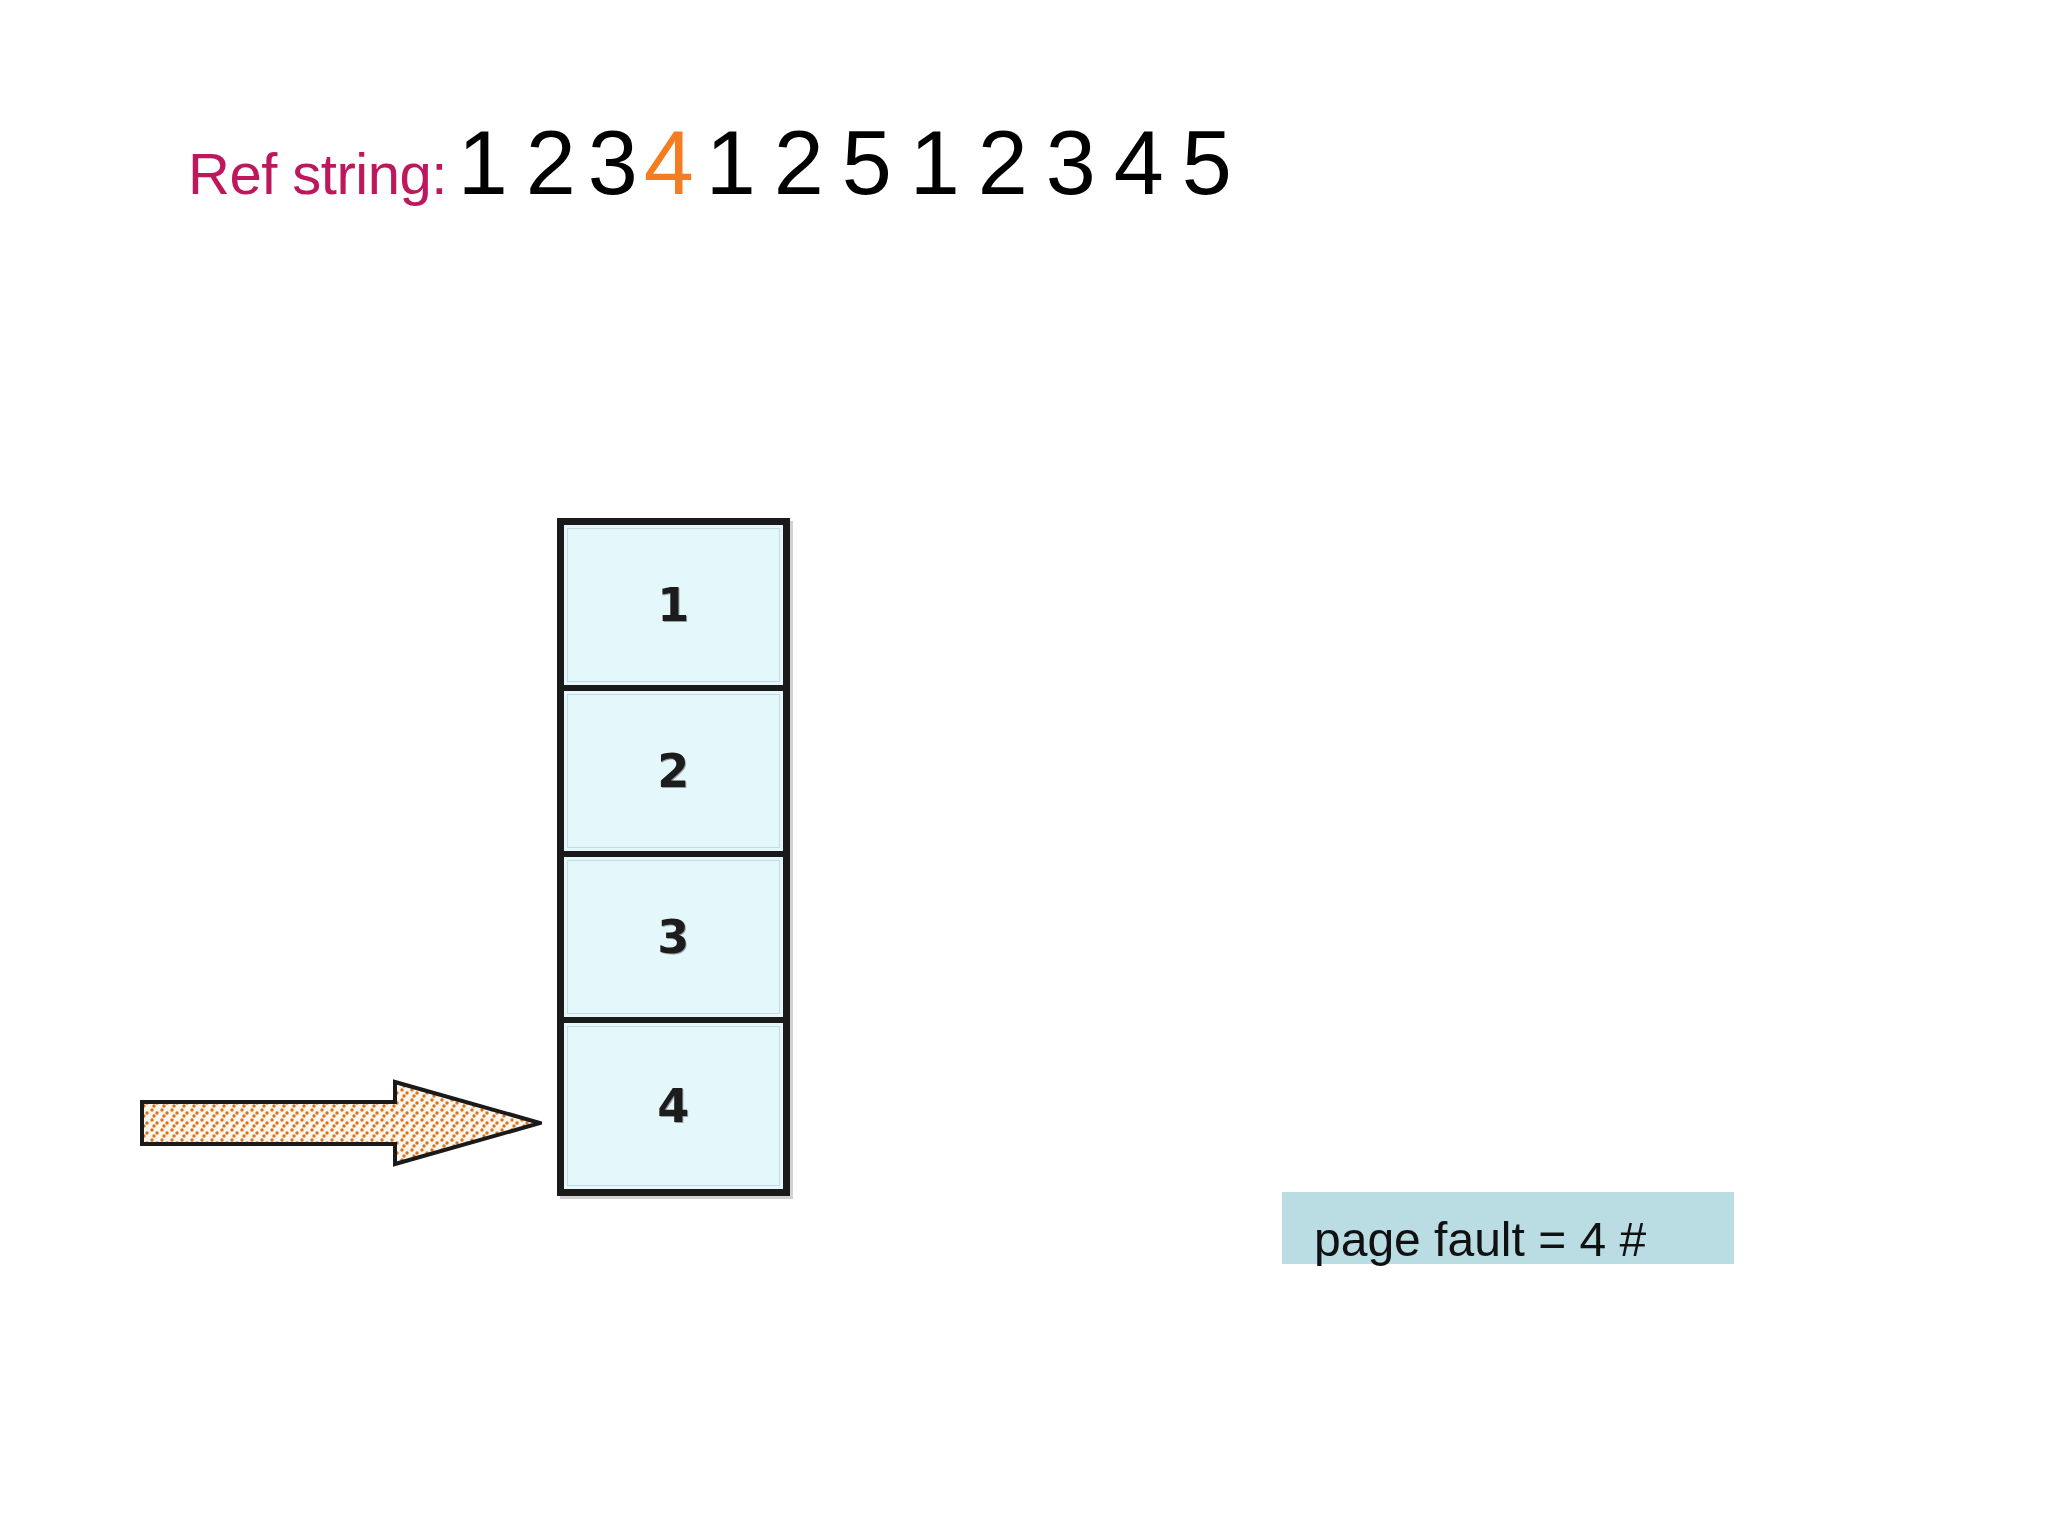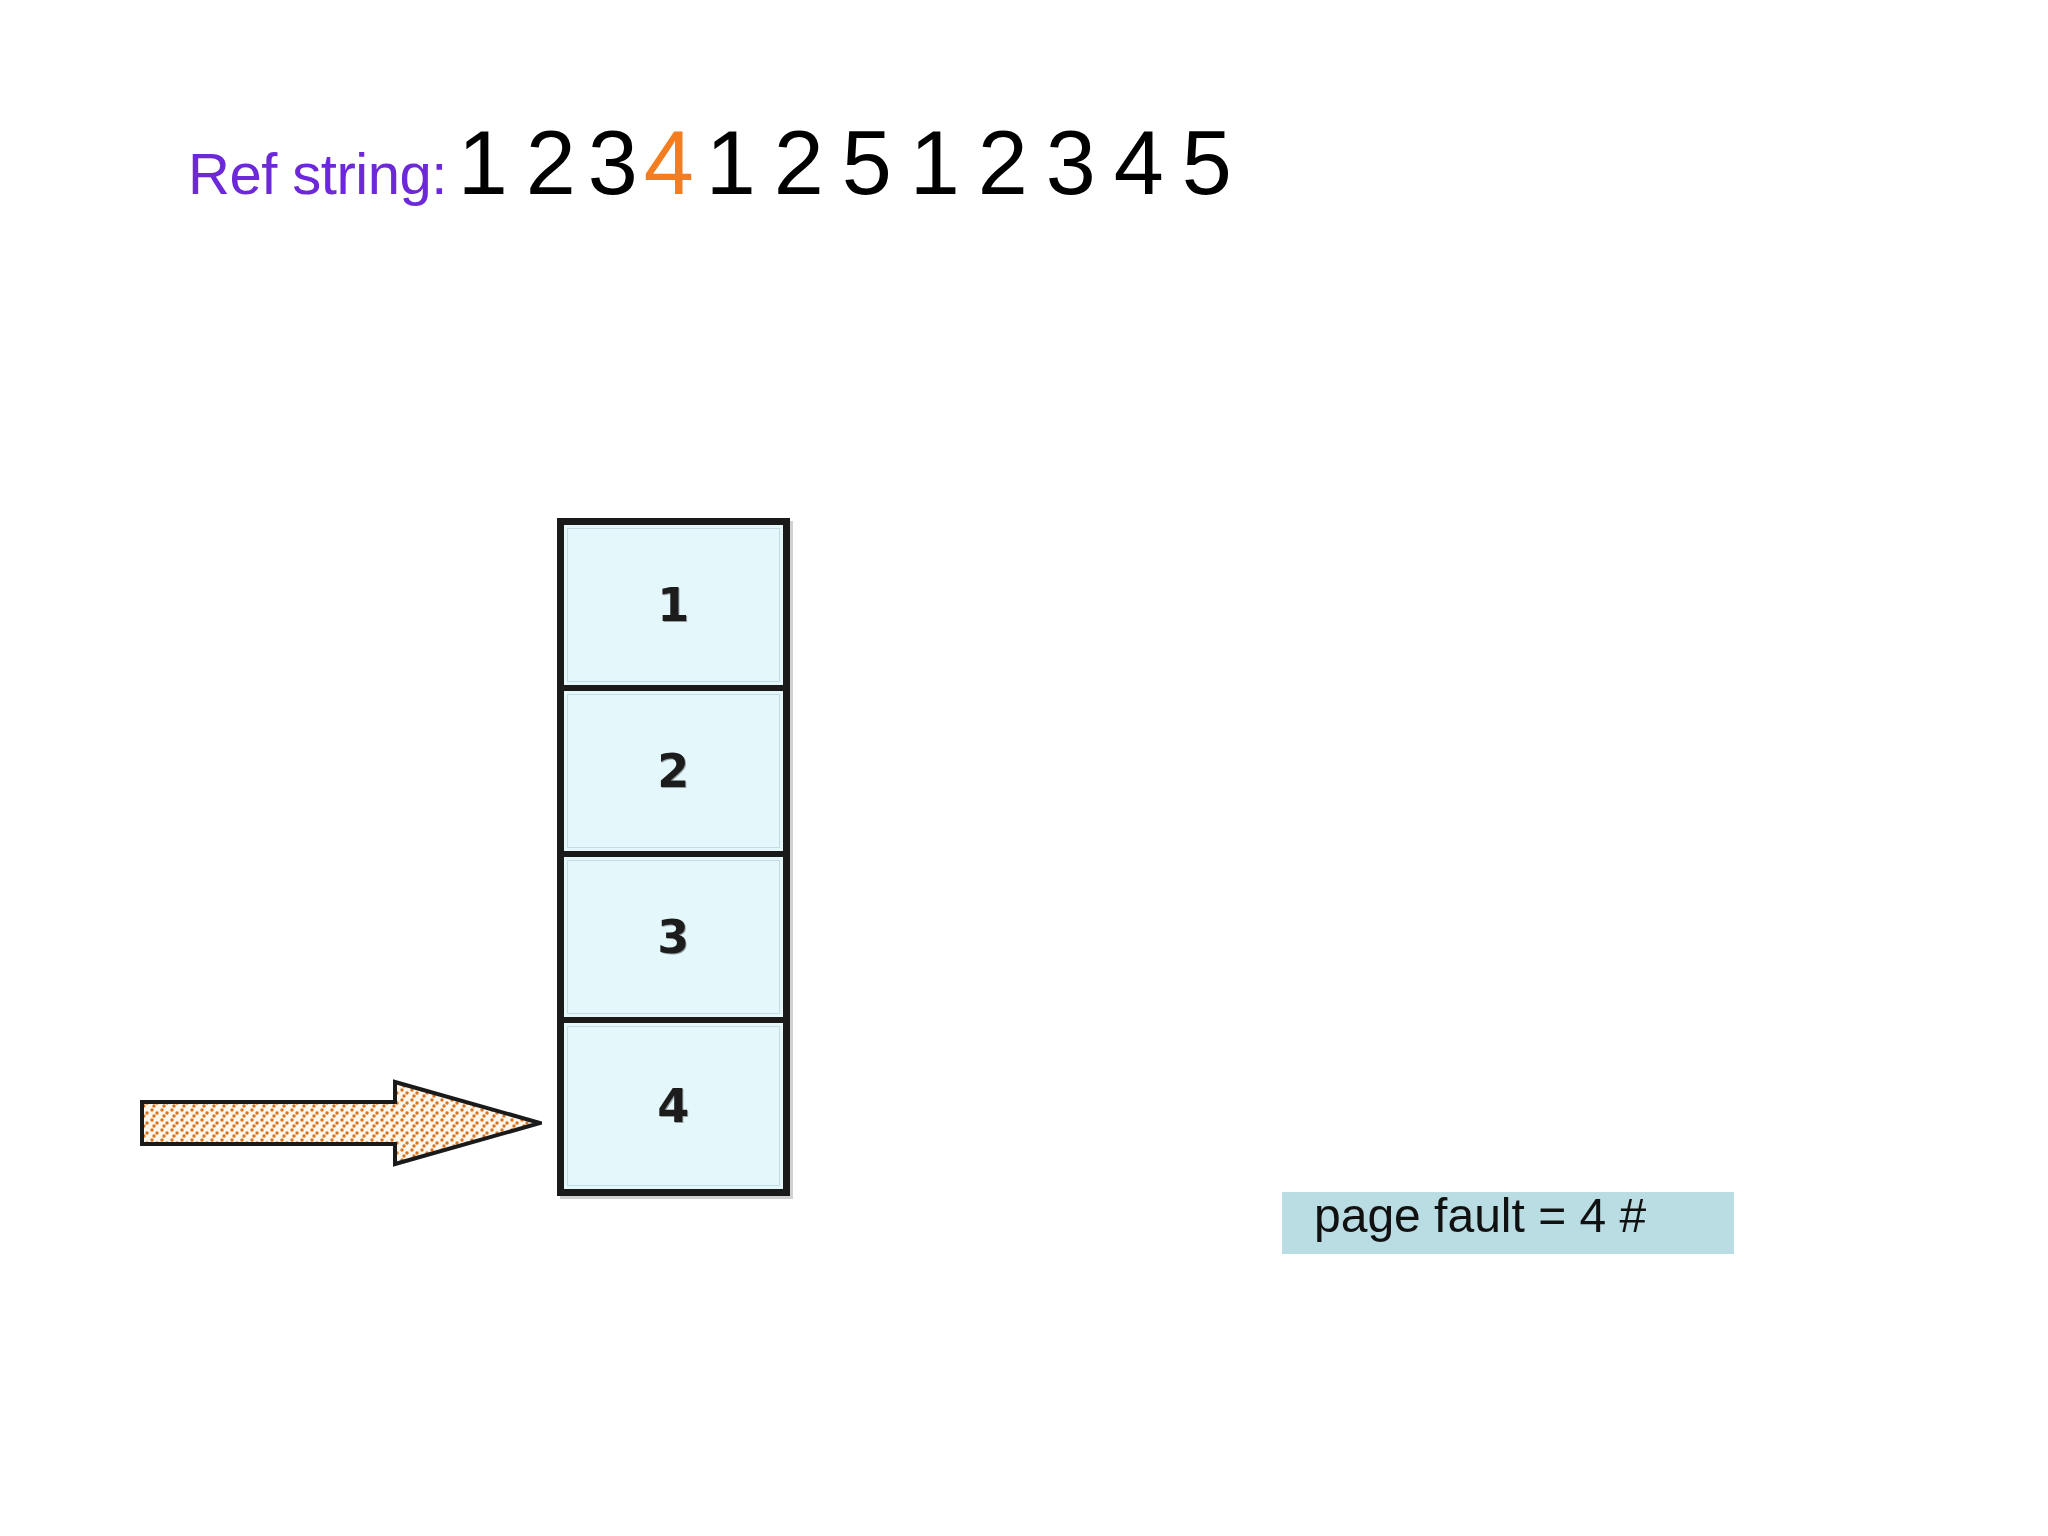--- a/index.html
+++ b/index.html
@@ -20,21 +20,21 @@
   #ref-string-row {
     position: absolute;
     left: 188px;
     top: 118px;
     display: flex;
     align-items: baseline;
     white-space: nowrap;
   }
   #ref-string-label {
     font-size: 58px;
-    color: #6d28d9;
+    color: #be185d;
     letter-spacing: -0.5px;
     line-height: 1;
   }
   #ref-string-values {
     display: flex;
     align-items: baseline;
     font-size: 90px;
     line-height: 1;
     color: #000000;
     margin-left: 2px;
@@ -101,24 +101,24 @@
     width: 402px;
     height: 90px;
   }
 
   
   #page-fault-box {
     position: absolute;
     left: 1282px;
     top: 1192px;
     width: 452px;
-    height: 62px;
+    height: 72px;
     background: #b9dde2;
     display: flex;
-    align-items: flex-start;
+    align-items: flex-end;
     box-sizing: border-box;
     padding-left: 32px;
   }
   #page-fault-text {
     font-size: 48px;
     color: #111111;
     white-space: nowrap;
     line-height: 1;
   }
 </style>

